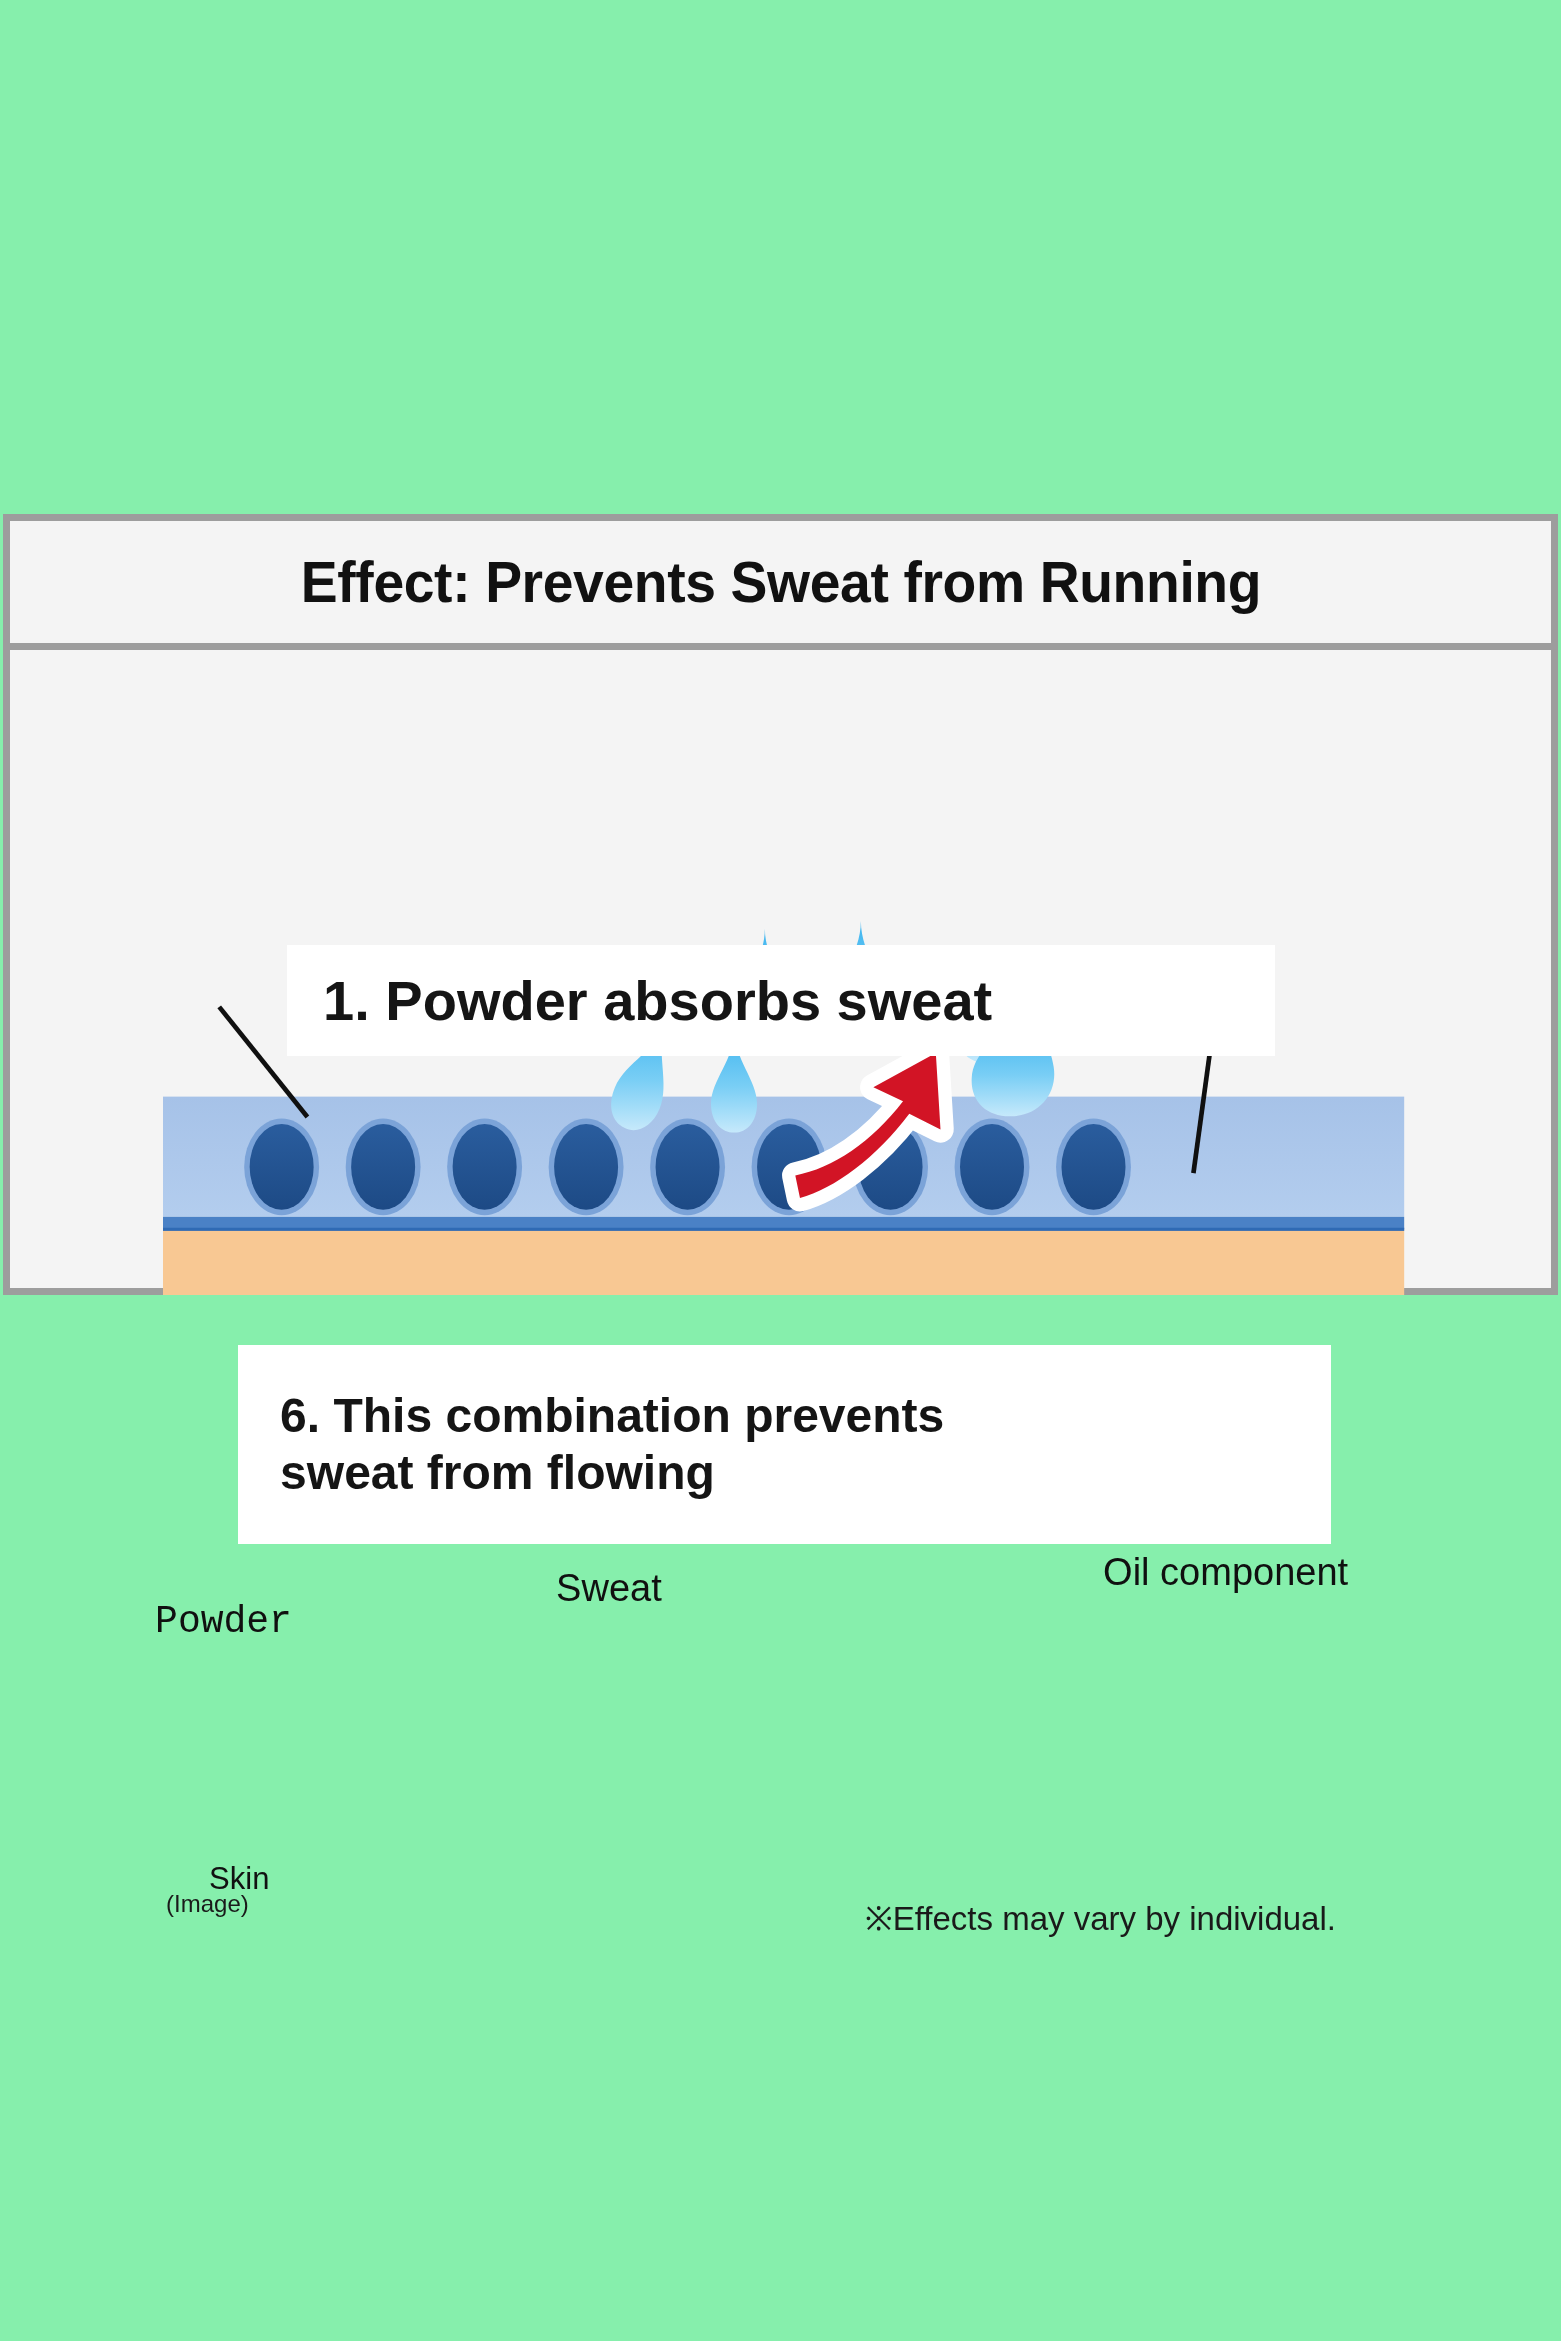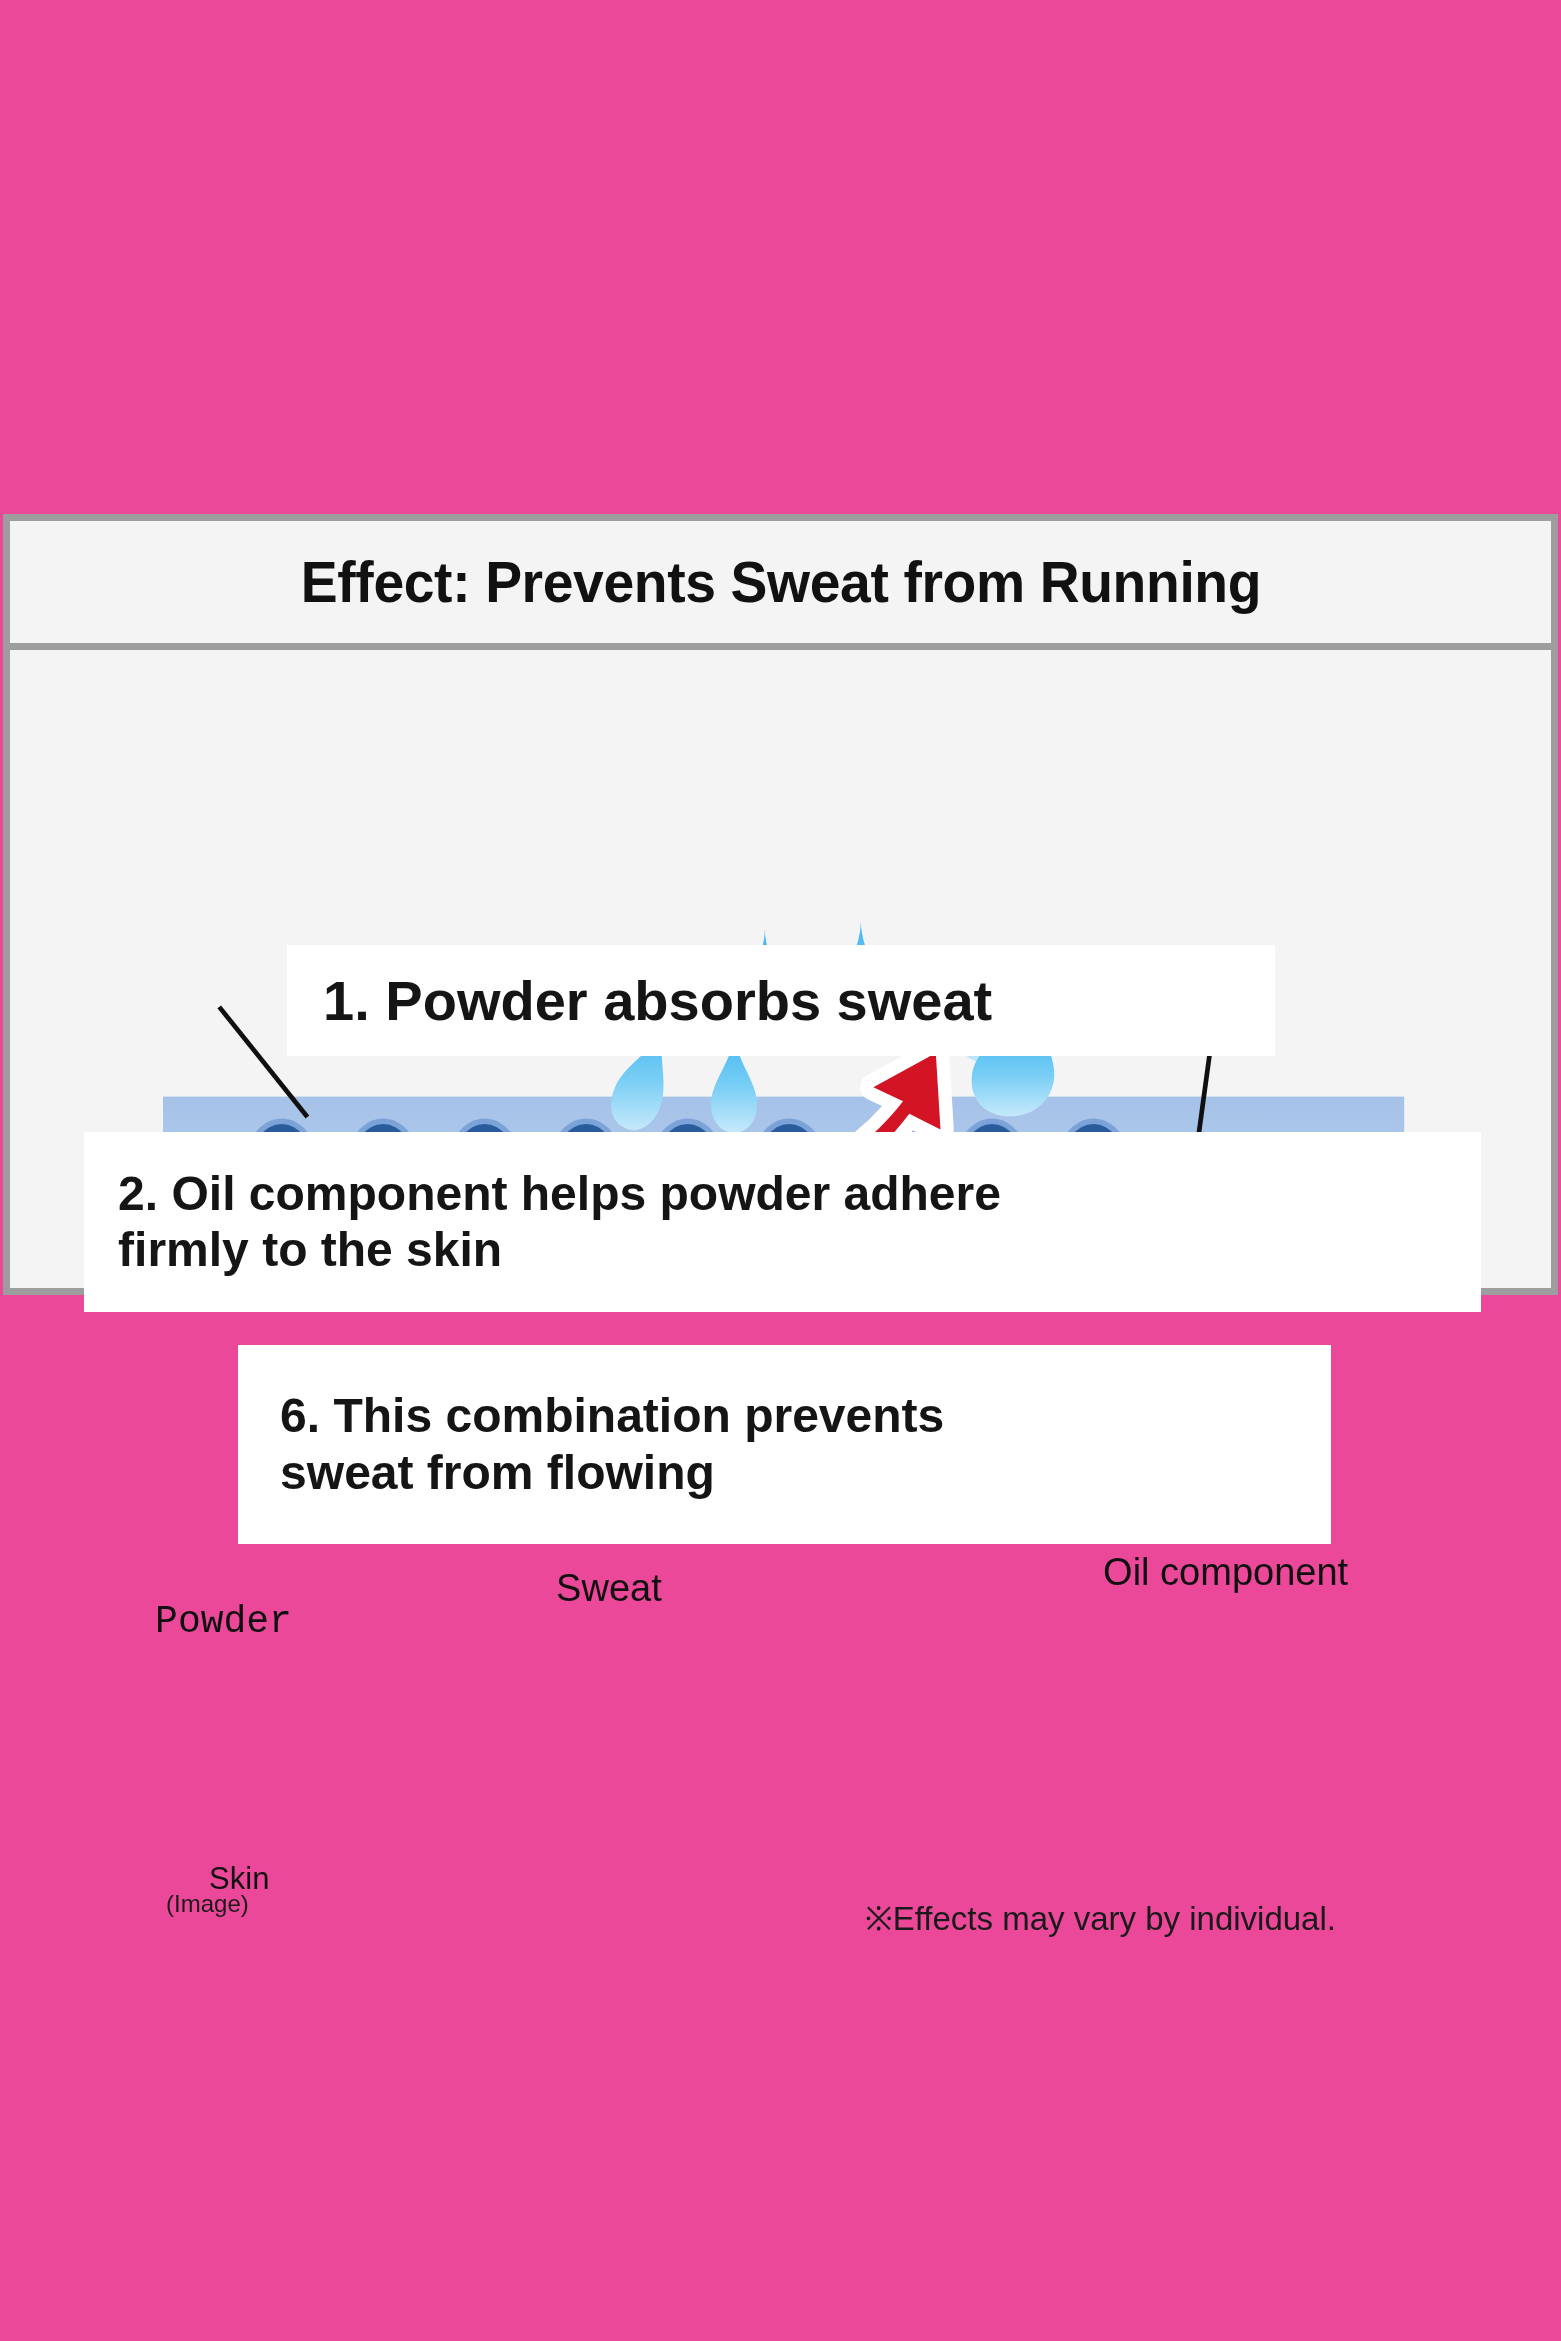--- a/index.html
+++ b/index.html
@@ -12,21 +12,21 @@
     height: 2342px;
     position: relative;
     font-family: "Liberation Sans", sans-serif;
     overflow: hidden;
   }
 
   
   #page {
     position: absolute;
     inset: 0;
-    background: #ec4899;
+    background: #86efac;
   }
 
   
   #card {
     position: absolute;
     left: 3.1px;
     top: 514px;
     width: 1555px;
     height: 781px;
     box-sizing: border-box;
@@ -255,24 +255,20 @@
         </g>
 
         <line x1="268" y1="457" x2="381" y2="598" stroke="#101010" stroke-width="6"></line>
         <line x1="1552" y1="406" x2="1516" y2="670" stroke="#101010" stroke-width="6"></line>
       </svg>
 
       <div class="step-box" id="step-1">
         <div class="step-line">1. Powder absorbs sweat</div>
       </div>
 
-      <div class="step-box" id="step-2">
-        <div class="step-line">2. Oil component helps powder adhere</div>
-        <div class="step-line">firmly to the skin</div>
-      </div>
 
       <div class="step-box" id="step-3">
         <div class="step-line">6. This combination prevents</div>
         <div class="step-line">sweat from flowing</div>
       </div>
 
     </div>
 
     <div class="callout" id="label-powder">Powder</div>
 

